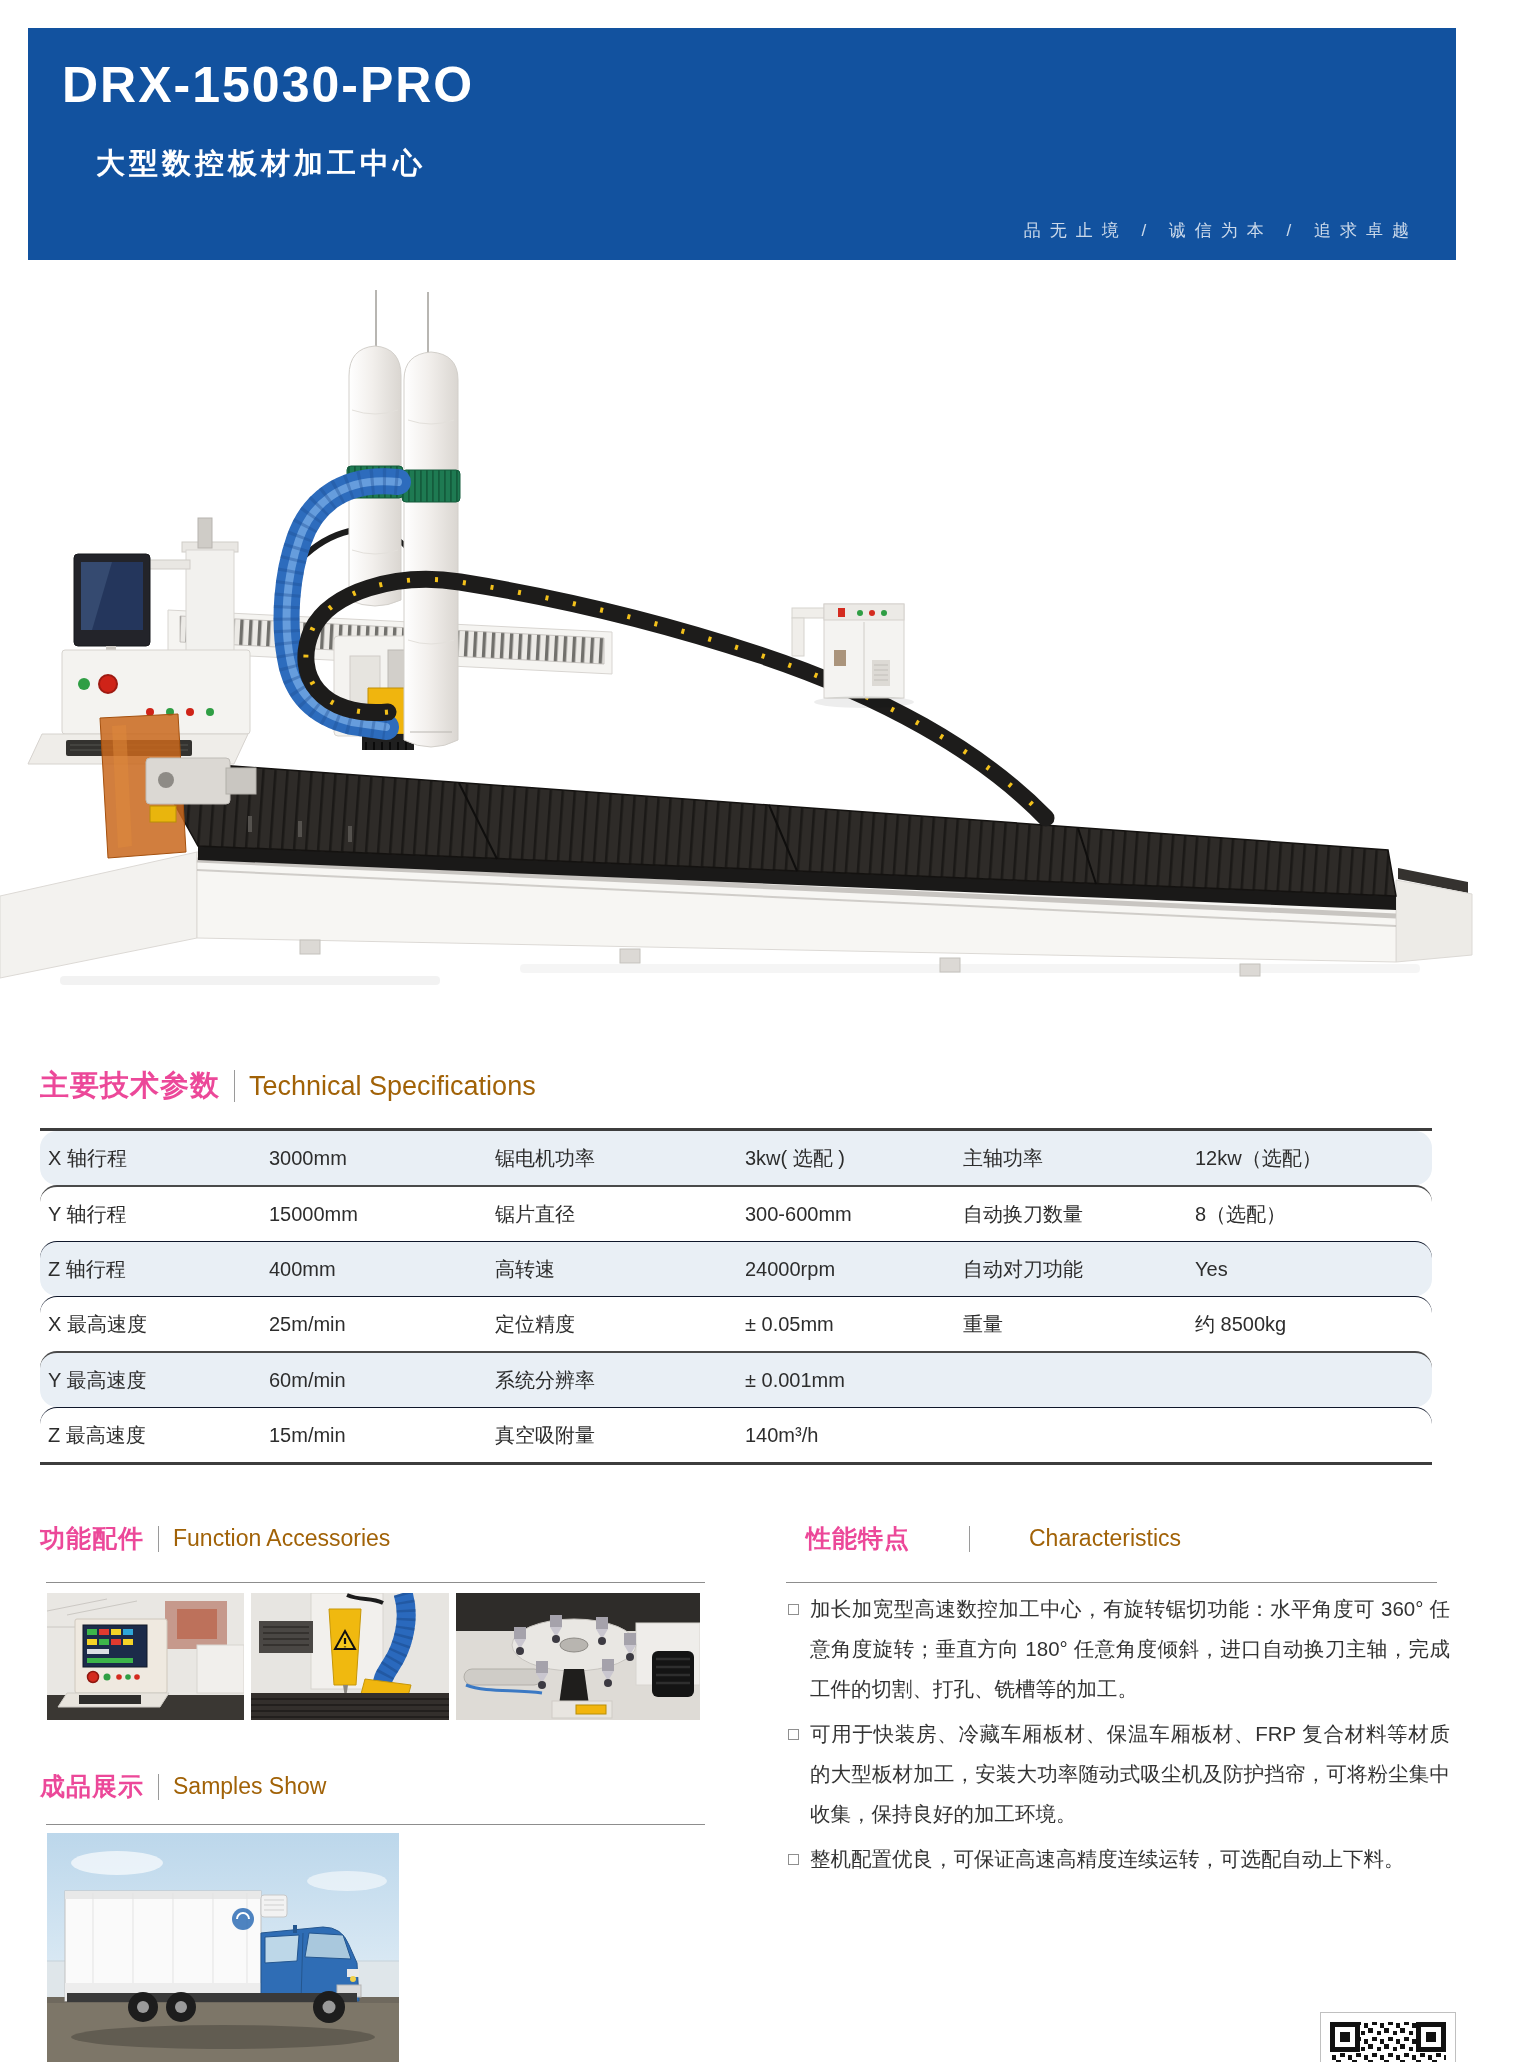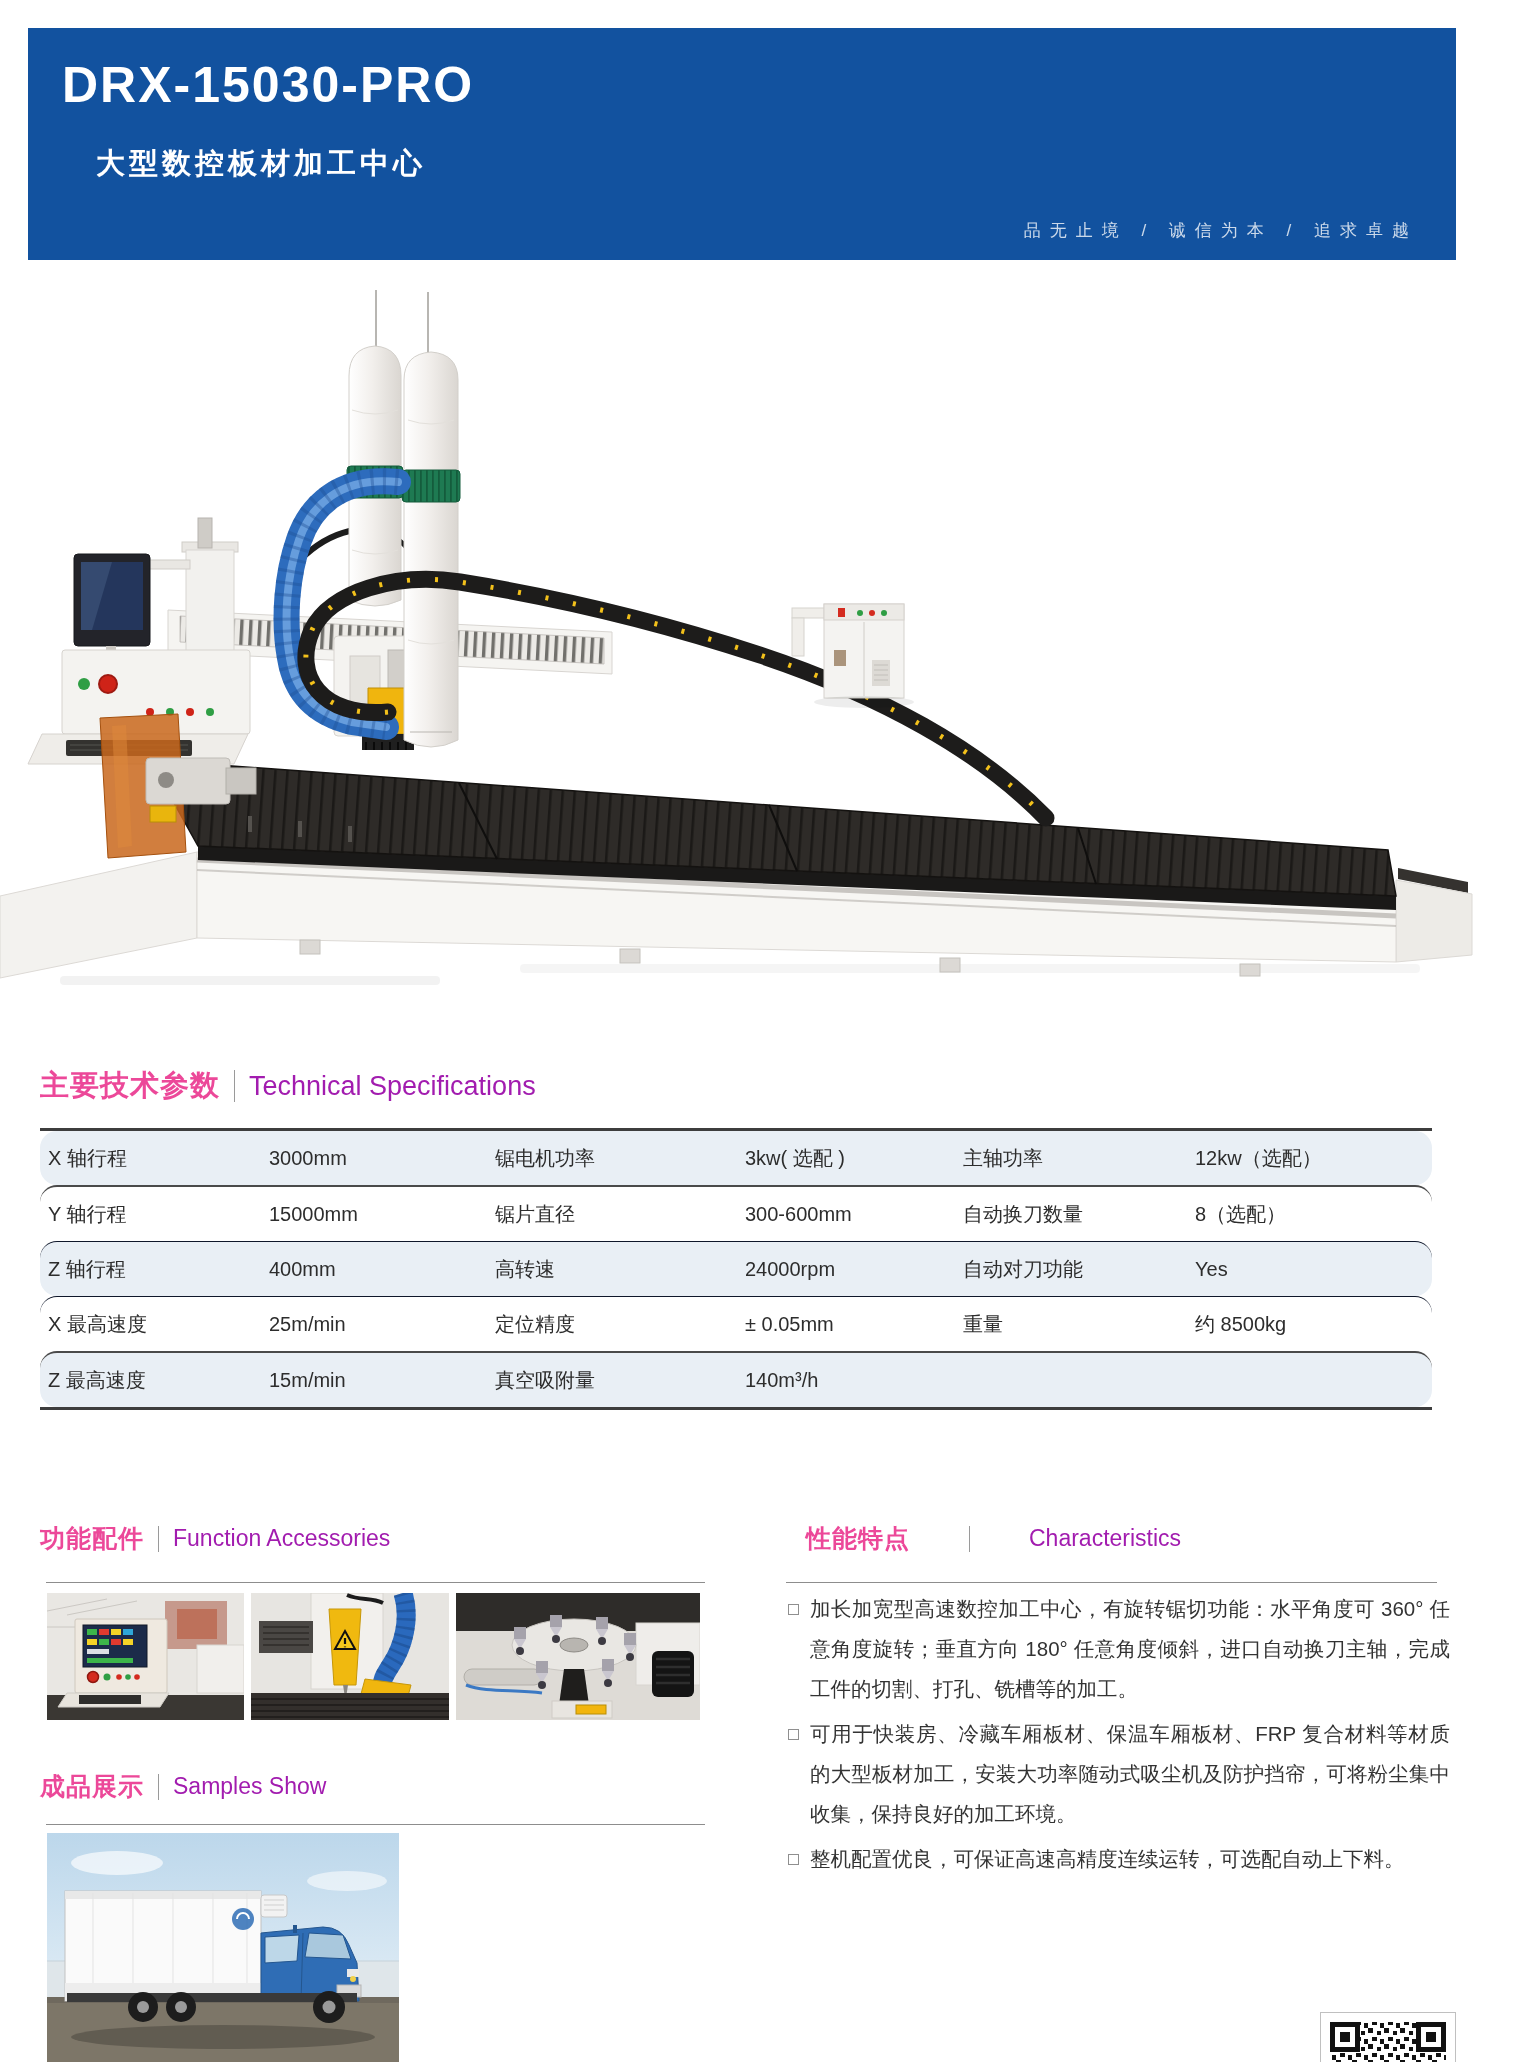--- a/index.html
+++ b/index.html
@@ -13,21 +13,21 @@
   .hd .sub{position:absolute;left:36px;top:116px;font-size:29px;font-weight:bold;letter-spacing:4px;margin-left:32px;}
   .hd .tag{position:absolute;right:38px;bottom:18px;font-size:17px;letter-spacing:9px;color:rgba(255,255,255,.78);white-space:nowrap;}
 
   
   .machine{position:absolute;left:0;top:220px;width:1524px;height:850px;margin:0;}
 
   
   .sec-title{position:absolute;display:flex;align-items:center;white-space:nowrap;}
   .sec-title .zh{font-weight:bold;color:#ec4899;}
   .sec-title .vbar{width:1px;background:#9a9a9a;margin:0 14px;}
-  .sec-title .en{color:#a21caf;}
+  .sec-title .en{color:#a16207;}
   .t-specs .zh{font-size:29px;letter-spacing:1px;}
   .t-specs .vbar{height:32px;}
   .t-specs .en{font-size:27px;}
   .t-small .zh{font-size:25px;letter-spacing:1px;}
   .t-small .vbar{height:26px;}
   .t-small .en{font-size:23px;}
   .rule{position:absolute;height:1px;background:#8d8d8d;}
 
   
   .spec{position:absolute;left:40px;top:1128px;width:1392px;border-top:3px solid #3d3d3d;border-bottom:3px solid #3d3d3d;}
@@ -225,20 +225,28 @@
         <span>自动对刀功能</span>
           <span>Yes</span>
       </div>
       <div class="srow">
         <span>X 最高速度</span>
           <span>25m/min</span>
         <span>定位精度</span>
           <span>± 0.05mm</span>
         <span>重量</span>
           <span>约 8500kg</span>
+      </div>
+      <div class="srow">
+        <span>Y 最高速度</span>
+          <span>60m/min</span>
+        <span>系统分辨率</span>
+          <span>± 0.001mm</span>
+        <span></span>
+          <span></span>
       </div>
       <div class="srow">
         <span>Z 最高速度</span>
           <span>15m/min</span>
         <span>真空吸附量</span>
           <span>140m³/h</span>
         <span></span>
           <span></span>
       </div>
     </div>

